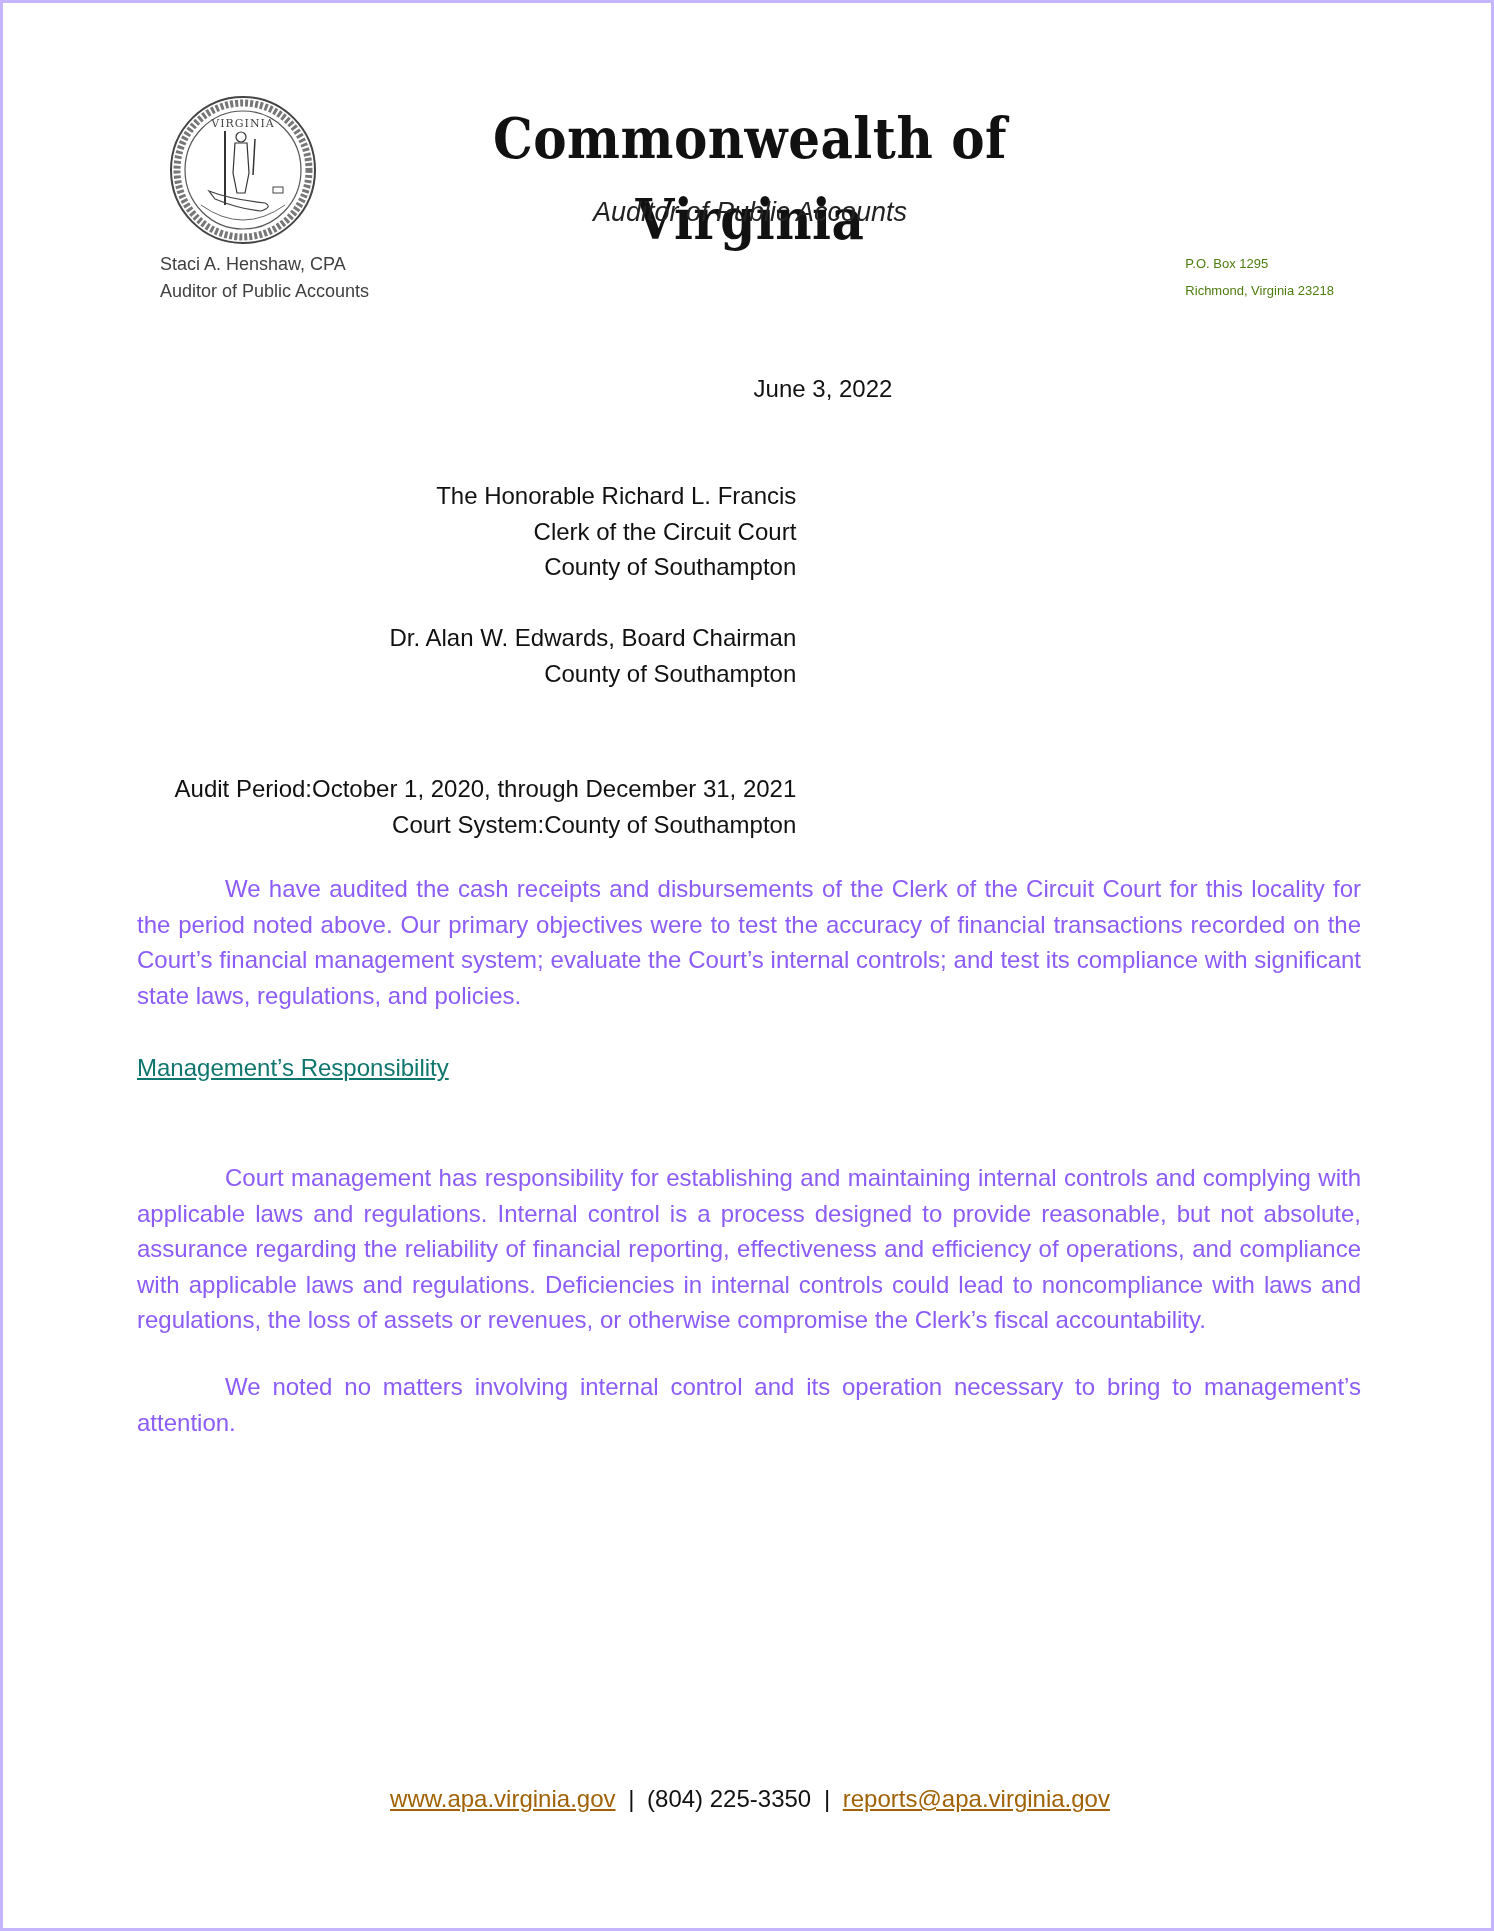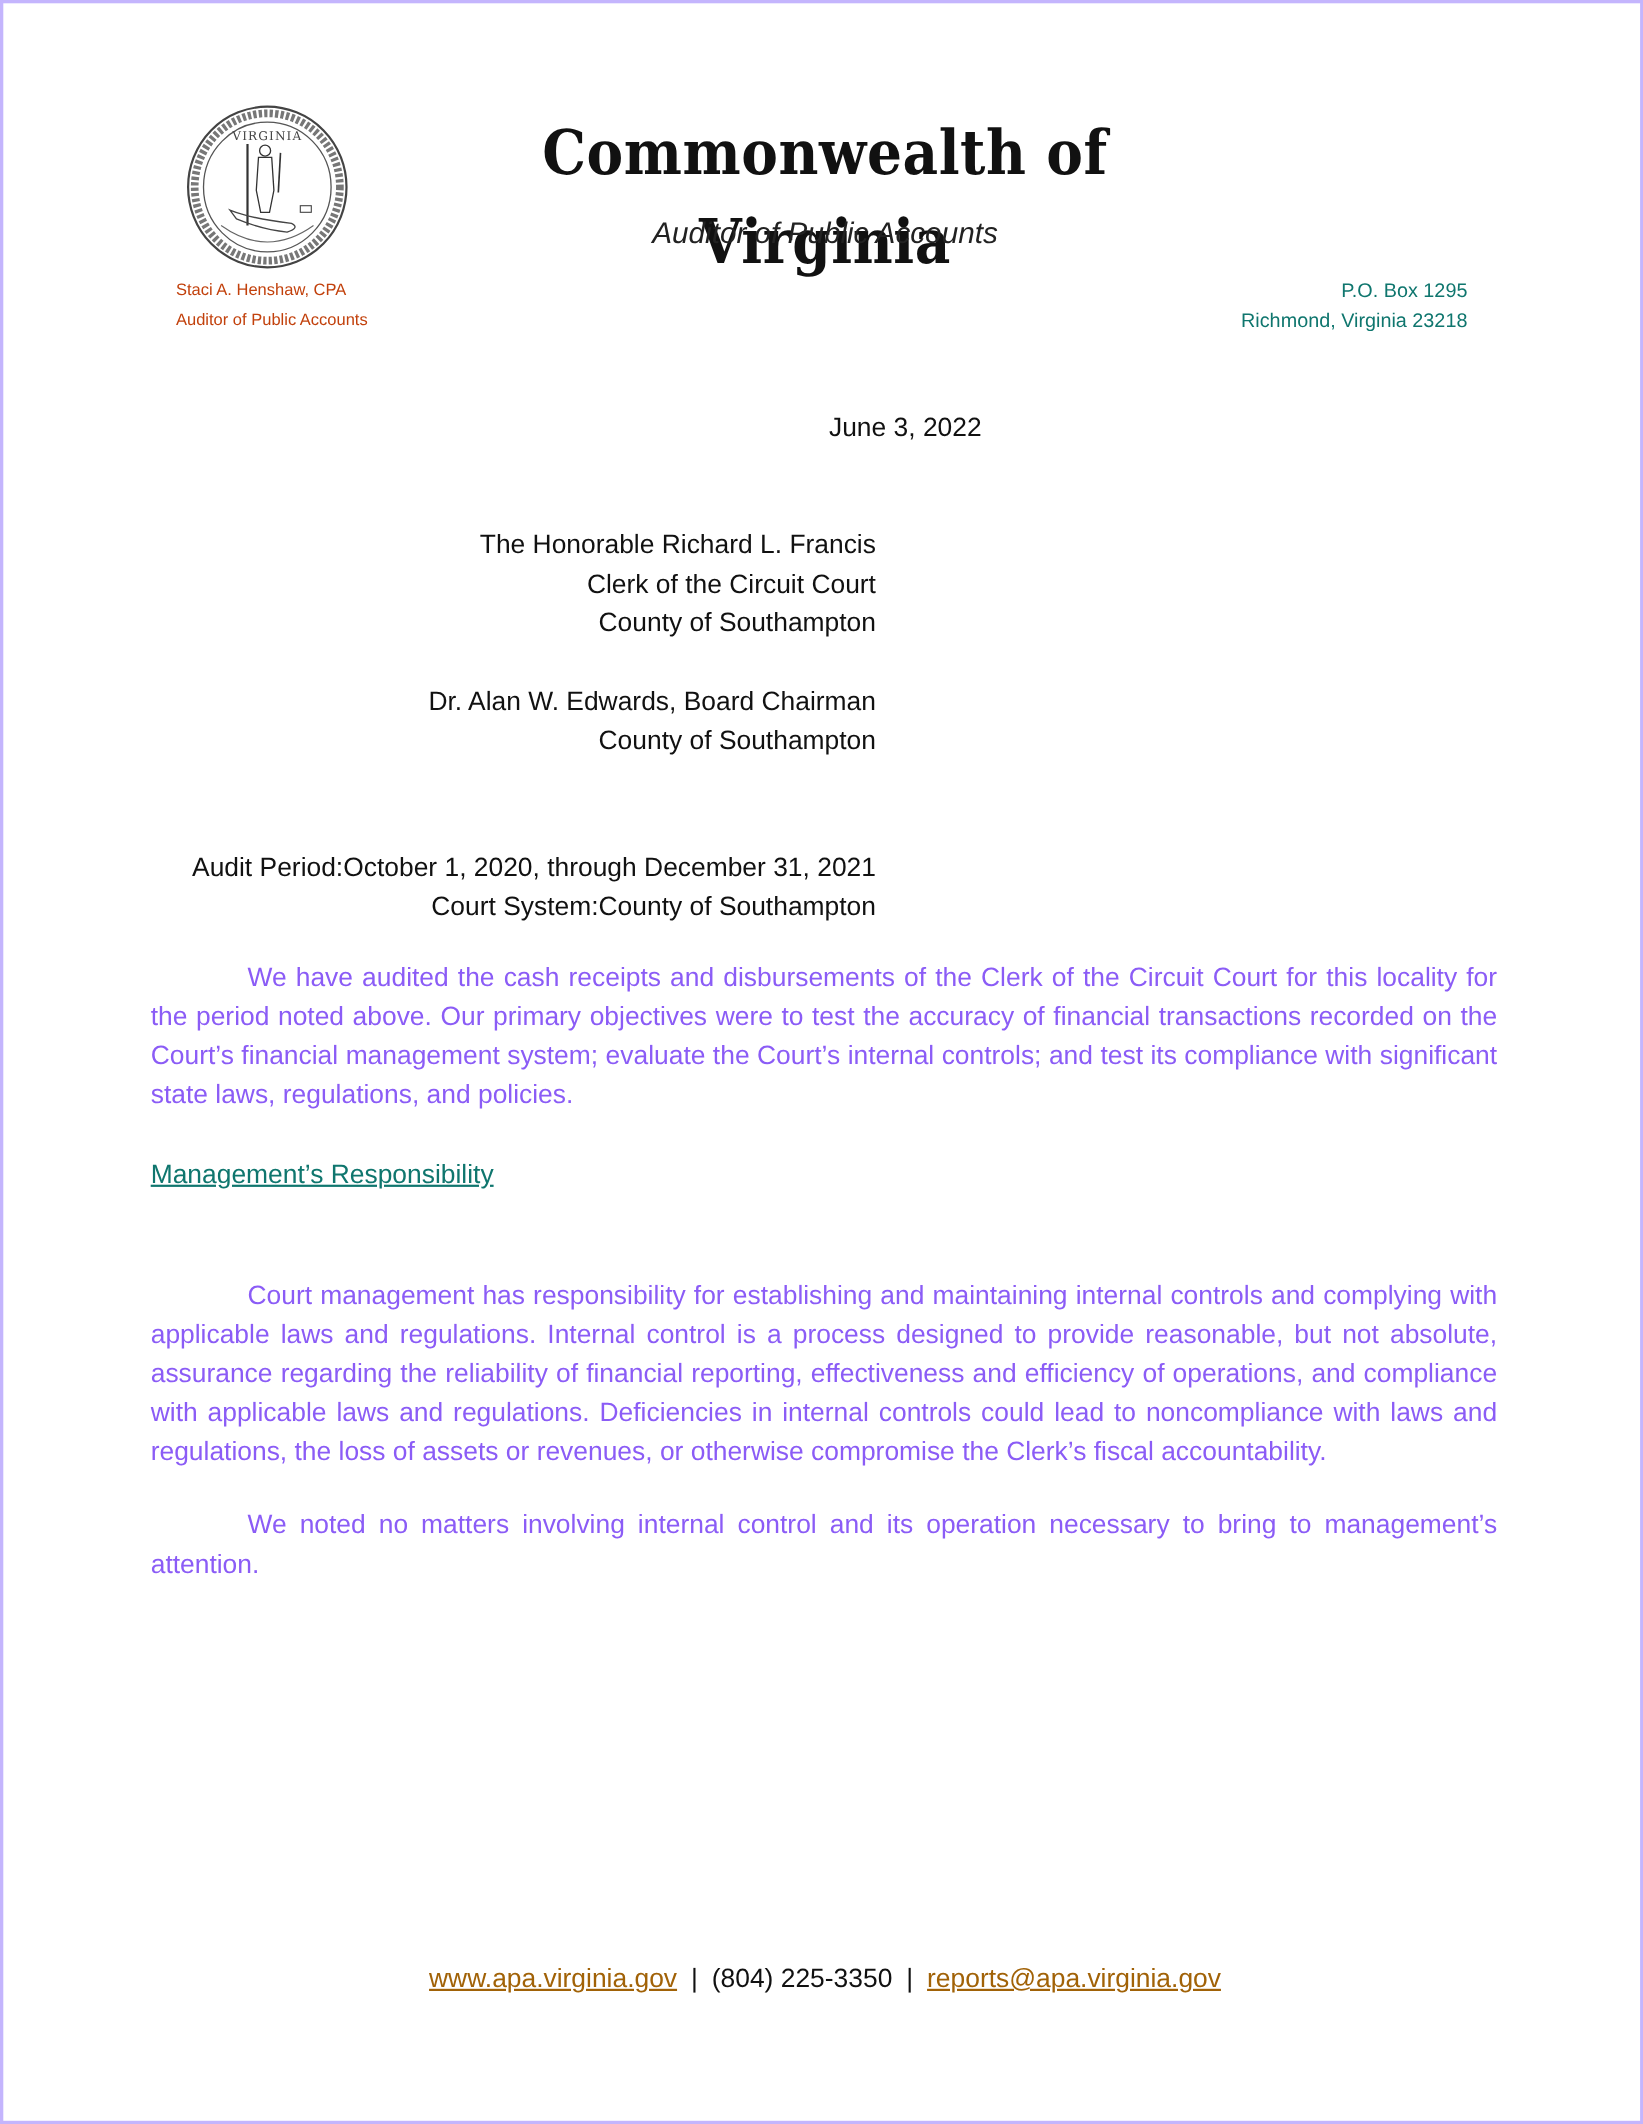--- a/index.html
+++ b/index.html
@@ -12,22 +12,22 @@
   .seal { position: absolute; left: 166px; top: 92px; width: 148px; height: 150px; }
   .title {
     position: absolute; left: 400px; width: 694px; top: 96px; text-align: center;
     font-family: "DejaVu Serif", serif; font-weight: bold; font-size: 50px; letter-spacing: 0.5px;
     color: #111; line-height: 72px; transform: scaleY(1.12); transform-origin: center top;
   }
   .subtitle {
     position: absolute; left: 400px; width: 694px; top: 192px; text-align: center;
     font-family: "Liberation Sans", sans-serif; font-style: italic; font-size: 27px; color: #222; line-height: 34px;
   }
-  .hdr-left { position: absolute; left: 157px; top: 248px; font-size: 15px; color: #c2410c; line-height: 26.5px; }
-  .hdr-right { position: absolute; right: 157px; top: 248px; font-size: 18px; color: #0f766e; line-height: 26.5px; text-align: right; }
+  .hdr-left { position: absolute; left: 157px; top: 248px; font-size: 18px; color: #404040; line-height: 26.5px; }
+  .hdr-right { position: absolute; right: 157px; top: 248px; font-size: 13px; color: #4d7c0f; line-height: 26.5px; text-align: left; }
   .date { position: absolute; left: 0; width: 1640px; top: 368px; text-align: center; font-size: 24px; line-height: 36px; color: #111; }
   .addr { position: absolute; left: 134px; top: 475px; font-size: 24px; line-height: 35.6px; color: #111; text-align: right; }
   .addr .blank { height: 35.6px; }
   .addr .row { white-space: pre; }
   .body-block { position: absolute; left: 134px; width: 1224px; font-size: 24px; line-height: 35.6px; color: #8b5cf6; text-align: justify; }
   .body-block p { margin: 0; text-indent: 88px; }
   .p1 { top: 868px; }
   .heading { position: absolute; left: 134px; top: 1047px; font-size: 24px; line-height: 36px; text-decoration: underline; color: #0f766e; }
   .p2 { top: 1117px; margin-top: 40px; }
   .p3 { top: 1366px; }

